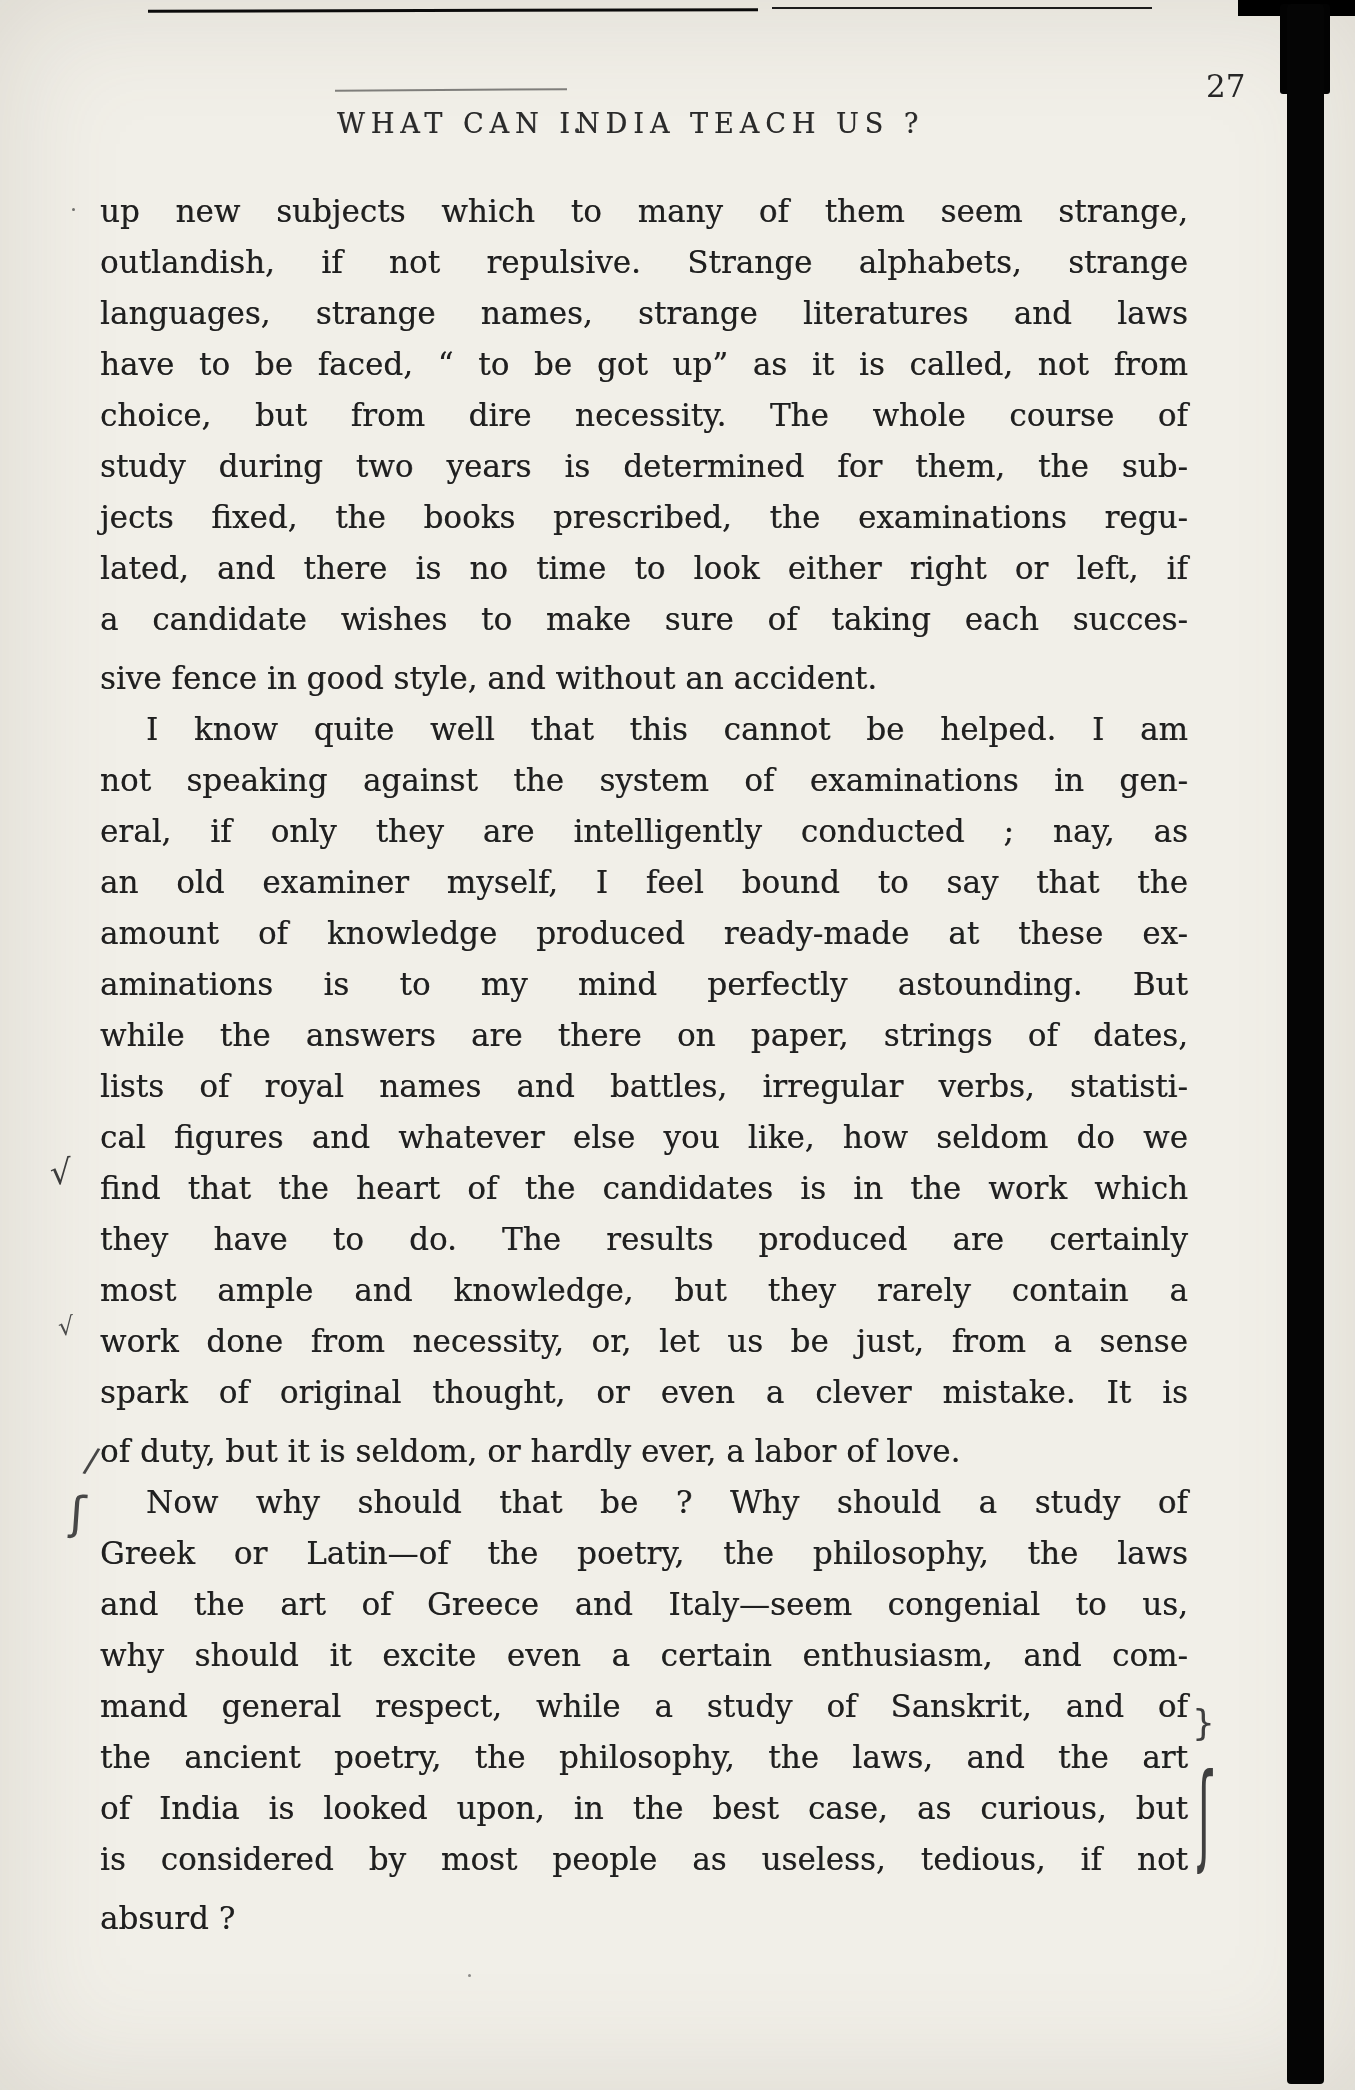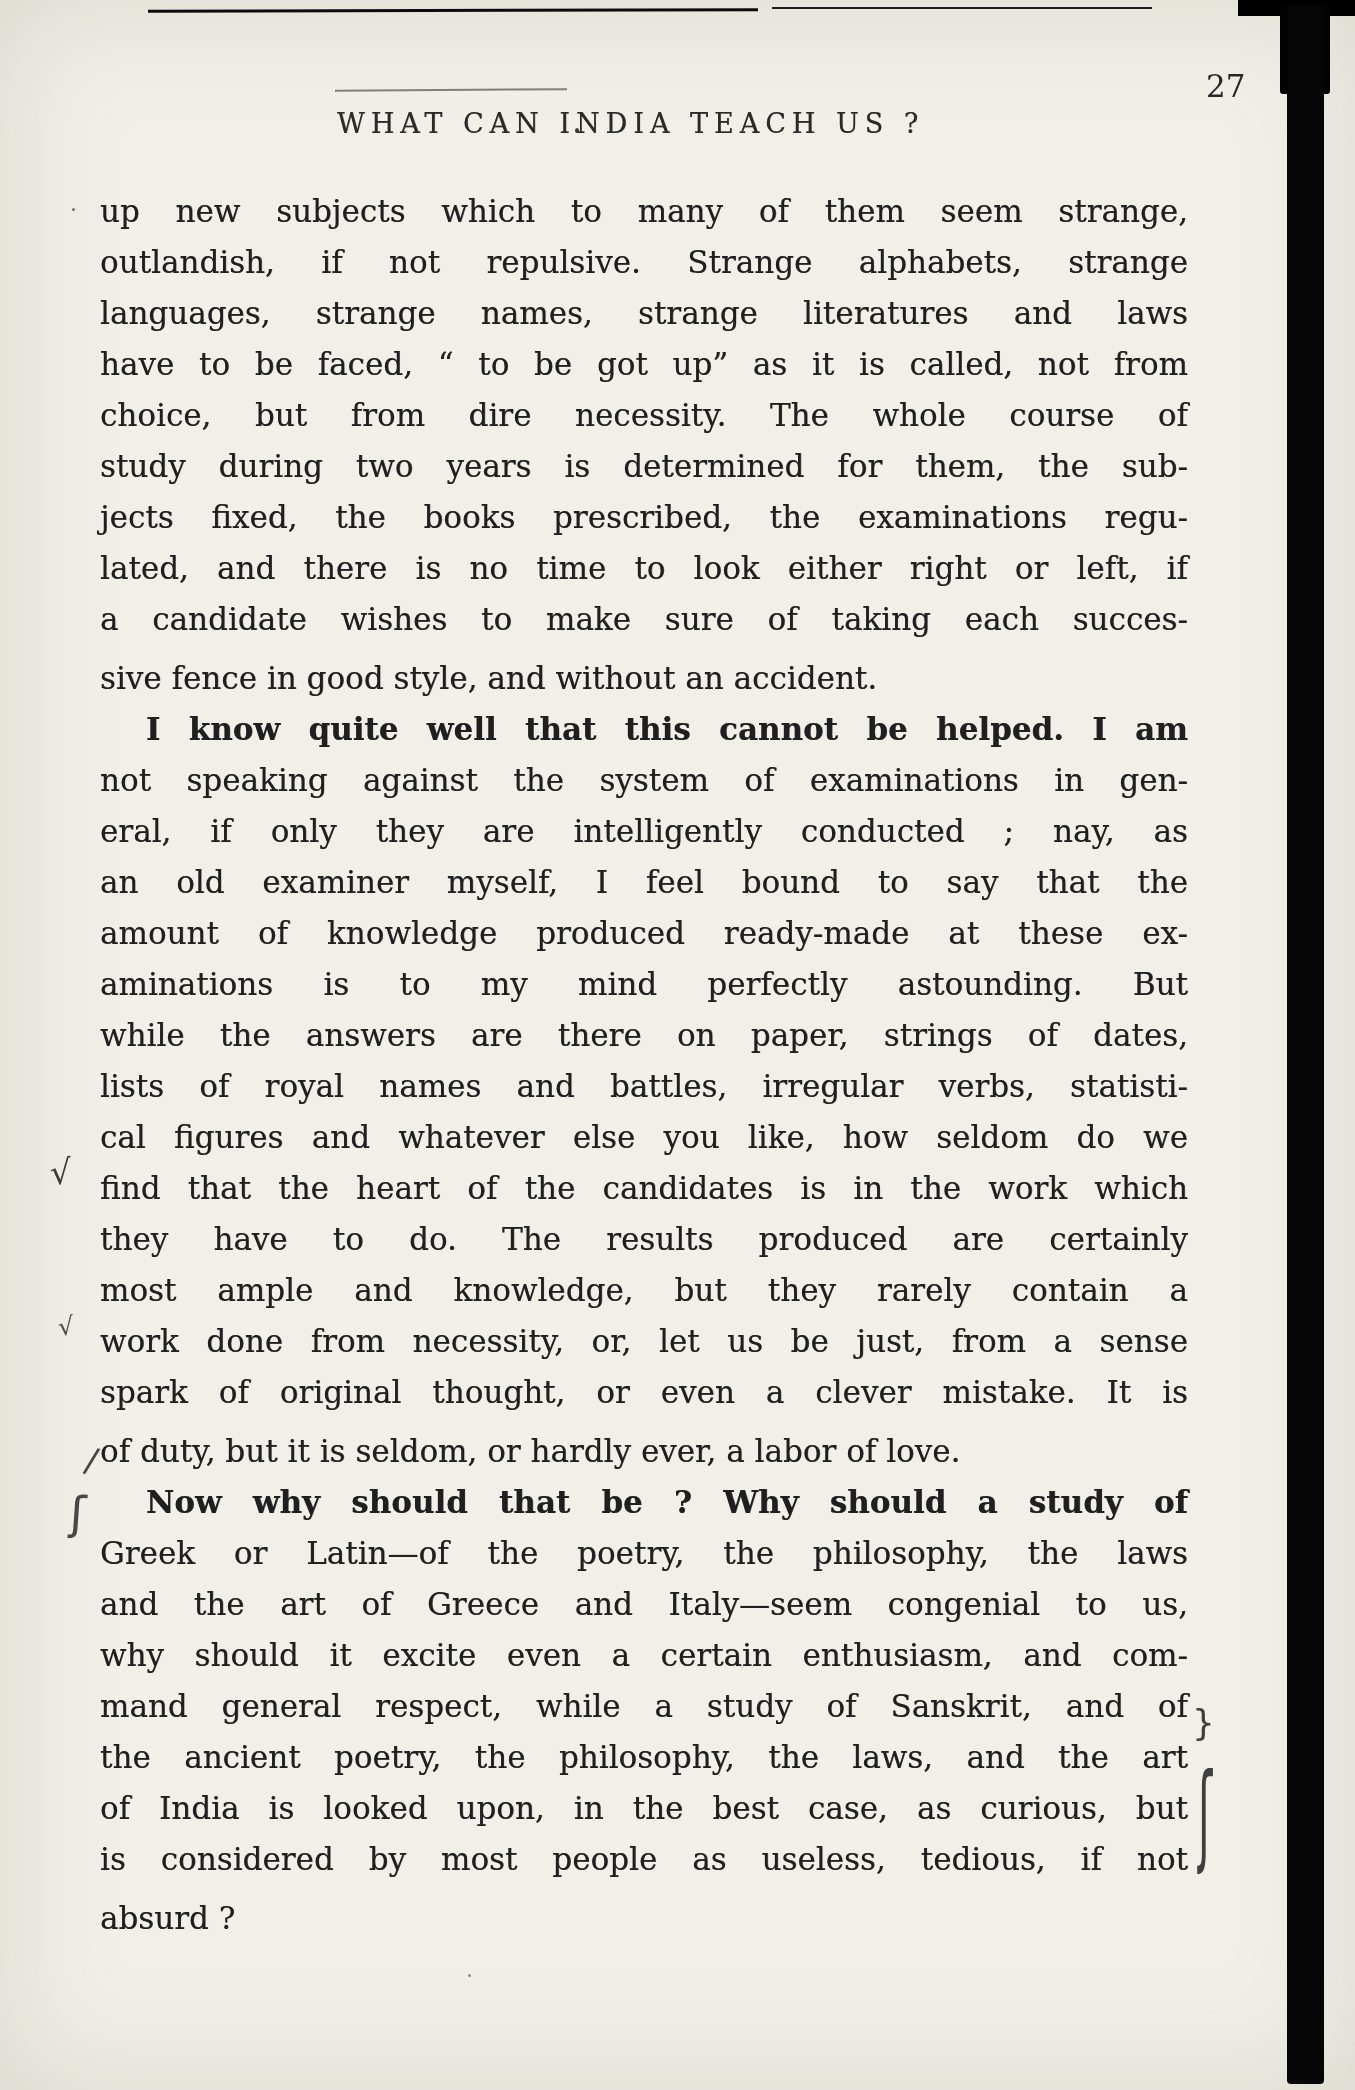--- a/index.html
+++ b/index.html
@@ -32,21 +32,21 @@
   }
 
   
   .text-block {
     position:absolute; left:100px; top:186px; width:1088px;
     font-size:31px; line-height:51px;
     text-shadow: 0.35px 0 0 rgba(20,20,20,0.55);
   }
   .line { text-align:justify; text-align-last:justify; }
   .line.last { text-align-last:left;margin-top:8px; }
-  .line.indent { text-indent:46px;font-weight:bold; }
+  .line.indent { text-indent:46px; }
 
   
   .mark { position:absolute; color:#3c3c3c; font-family:"DejaVu Sans","Liberation Sans",sans-serif; }
   .mark-check-1 { left:50px;  top:1152px; font-size:34px; transform:rotate(-4deg); }
   .mark-check-2 { left:58px;  top:1312px; font-size:25px; transform:rotate(-6deg); color:#4a4a4a; }
   .mark-stroke-1{ left:86px;  top:1440px; font-size:34px; transform:rotate(14deg); color:#474747; }
   .mark-stroke-2{ left:70px;  top:1486px; font-size:46px; transform:rotate(4deg);  color:#474747; }
   .mark-brace-r { left:1192px; top:1702px; font-size:36px; color:#3f3f3f; }
   .mark-squig-r { left:1198px; top:1750px; font-size:42px; transform:scaleY(2.6); transform-origin:top left; color:#3f3f3f; }
 

